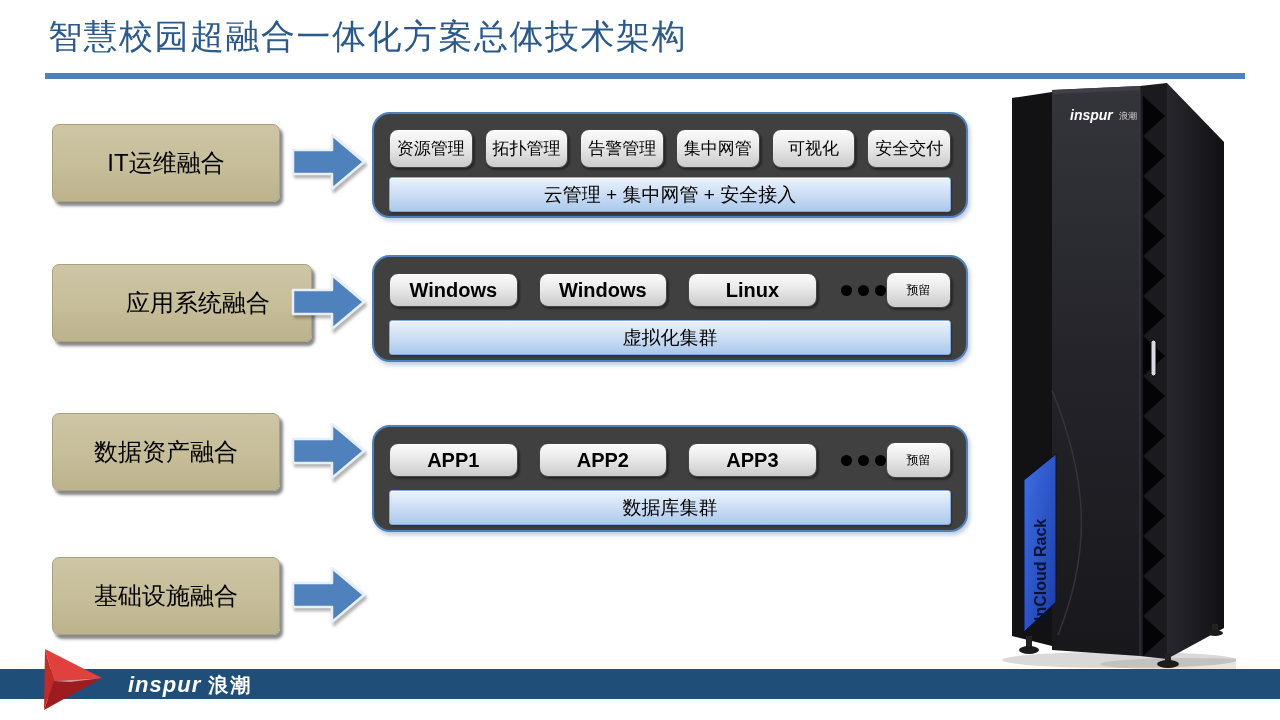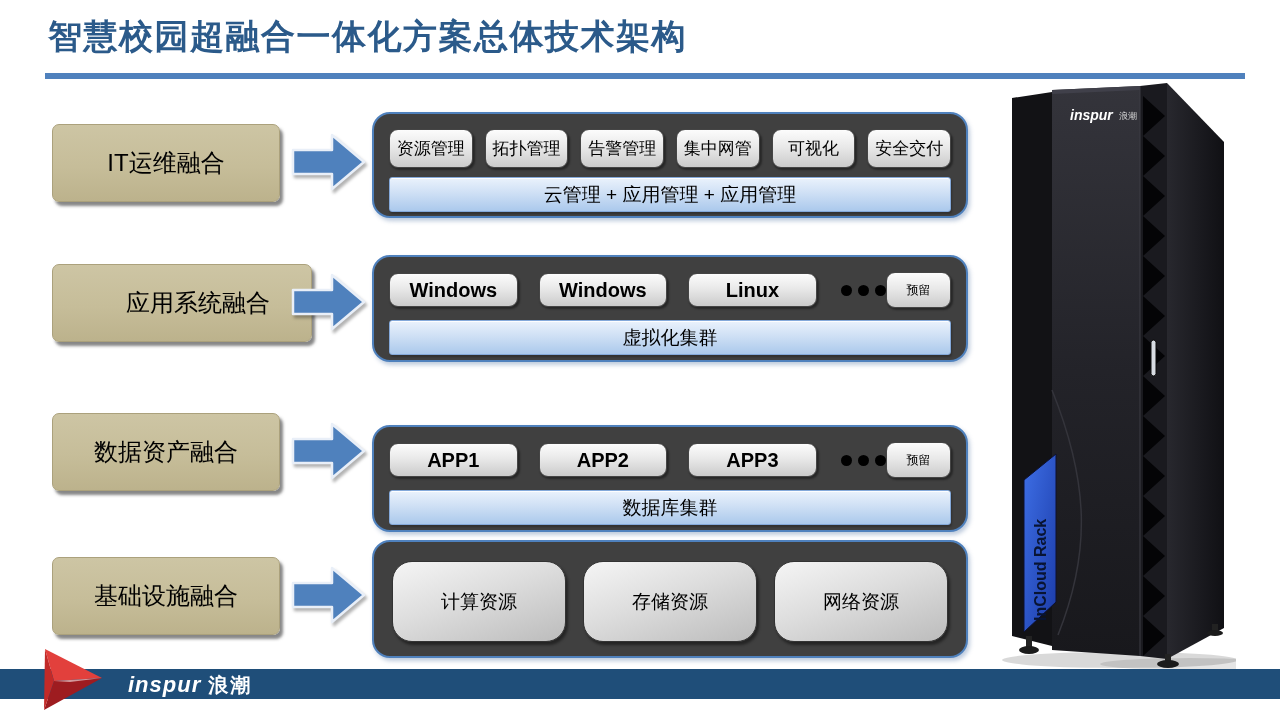--- a/index.html
+++ b/index.html
@@ -1,20 +1,20 @@
 <!DOCTYPE html>
 <html><head>
 <meta charset="utf-8">
 <style>
   html,body{margin:0;padding:0;background:#fff;}
   .frame{position:relative;width:1280px;height:720px;background:#ffffff;overflow:hidden;
          font-family:"Liberation Sans","DejaVu Sans",sans-serif;}
 
   
-  .title{position:absolute;left:48px;top:14px;font-size:34px;font-weight:700;
+  .title{position:absolute;left:48px;top:14px;font-size:34px;font-weight:400;
          color:#2B5A8A;letter-spacing:1.5px;white-space:nowrap;}
   .title-rule{position:absolute;left:45px;top:73px;width:1200px;height:6px;background:#4F81BD;}
 
   
   .side-box{position:absolute;left:52px;width:226px;height:76px;border-radius:7px;
             background:linear-gradient(180deg,#CDC5A4 0%,#C6BD99 55%,#BCB28C 100%);
             border:1px solid #ABA17C;
             box-shadow:3px 4px 3px rgba(70,70,70,0.65);
             display:flex;align-items:center;justify-content:center;
             font-size:24px;color:#000;}
@@ -107,21 +107,21 @@
 
   <div class="panel p1">
     <div class="chip-row">
       <div class="chip">资源管理</div>
       <div class="chip">拓扑管理</div>
       <div class="chip">告警管理</div>
       <div class="chip">集中网管</div>
       <div class="chip">可视化</div>
       <div class="chip">安全交付</div>
     </div>
-    <div class="bluebar">云管理 + 应用管理 + 应用管理</div>
+    <div class="bluebar">云管理 + 集中网管 + 安全接入</div>
   </div>
 
   <div class="panel p2">
     <div class="chip-row">
       <div class="chip wide">Windows</div>
       <div class="chip wide">Windows</div>
       <div class="chip wide">Linux</div>
       <div class="dots">
           <span></span>
           <span></span>
@@ -140,27 +140,20 @@
       <div class="dots">
           <span></span>
           <span></span>
           <span></span>
         </div>
       <div class="chip reserved">预留</div>
     </div>
     <div class="bluebar">数据库集群</div>
   </div>
 
-  <div class="panel p4">
-    <div class="big-row">
-      <div class="bigbox">计算资源</div>
-      <div class="bigbox">存储资源</div>
-      <div class="bigbox">网络资源</div>
-    </div>
-  </div>
 
   <div class="rack">
     <svg width="236" height="592" viewBox="0 0 236 592">
       <defs>
         <linearGradient id="gDoor" x1="0" y1="0" x2="0" y2="1">
           <stop offset="0" stop-color="#34343b"></stop>
             <stop offset="0.5" stop-color="#232329"></stop>
             <stop offset="1" stop-color="#18181c"></stop>
         </linearGradient>
         <linearGradient id="gSide" x1="0" y1="0" x2="1" y2="0">

